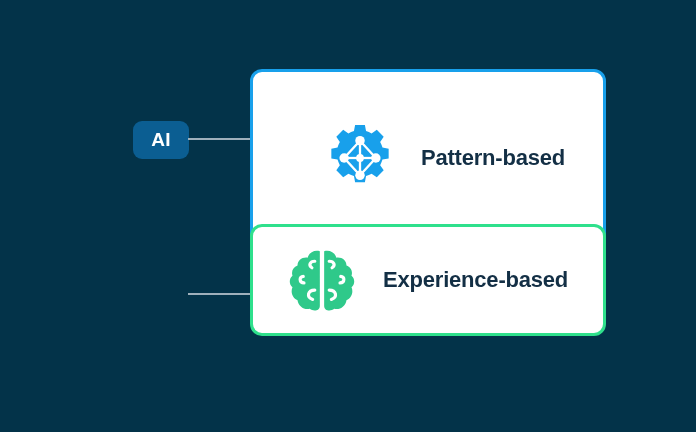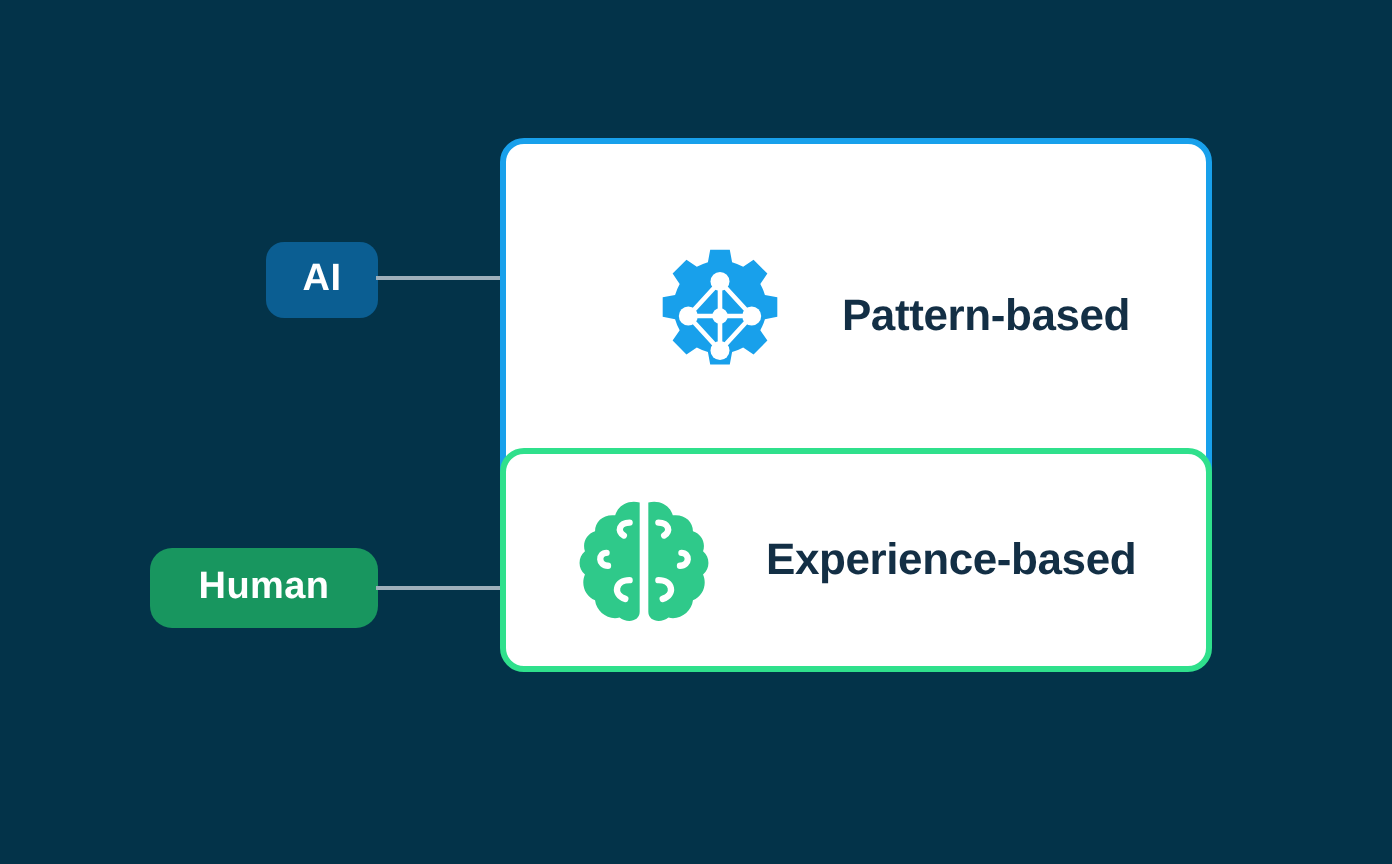--- a/index.html
+++ b/index.html
@@ -134,21 +134,20 @@
         <circle cx="50" cy="26" r="6.6" fill="#ffffff"></circle>
         <circle cx="72" cy="50" r="6.6" fill="#ffffff"></circle>
         <circle cx="50" cy="74" r="6.6" fill="#ffffff"></circle>
         <circle cx="28" cy="50" r="6.6" fill="#ffffff"></circle>
         <circle cx="50" cy="50" r="5.4" fill="#ffffff"></circle>
       </svg>
     </div>
     <div class="card-title">Pattern-based</div>
   </div>
 
-  <div class="badge badge-human">Human</div>
 
   <div class="connector connector-human"></div>
 
   <div class="card card-human">
     <div class="card-icon">
       <svg viewBox="0 0 100 100" xmlns="http://www.w3.org/2000/svg">
         <g fill="#2fc98a">
 
           <path d="M47 10 C39 8 32 12 30 19 C22 18 16 23 16 30 C10 32 7 38 9 44 C4 48 4 56 9 60 C6 67 9 75 16 78 C17 86 25 92 33 90 C38 94 47 93 47 86 Z"></path>
 

